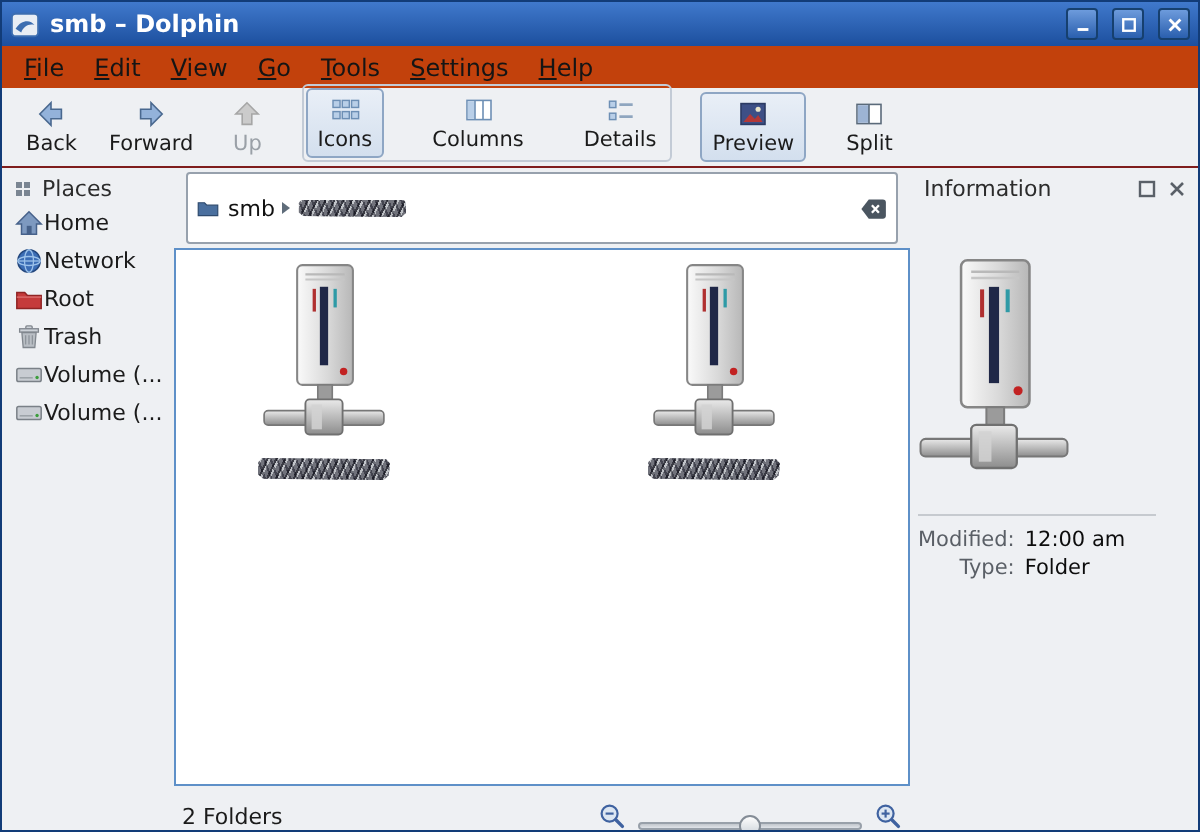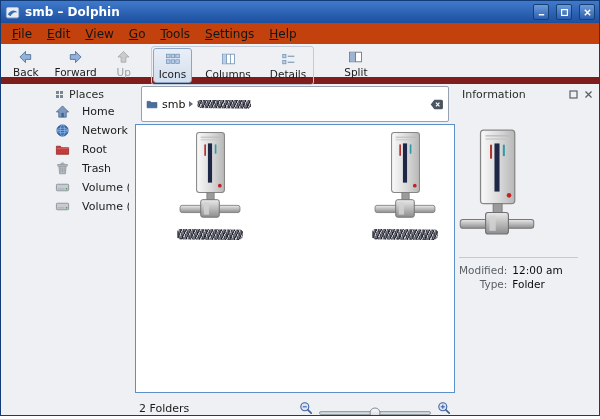--- a/index.html
+++ b/index.html
@@ -11,37 +11,37 @@
   .titlebar .title{color:#fff;font-size:12px;font-weight:bold;flex:1;white-space:nowrap;overflow:hidden;}
   .app-icon{width:15px;height:15px;flex:none;display:flex;}
   .win-btn{width:16px;height:16px;flex:none;border:1px solid #16406f;border-radius:2px;background:linear-gradient(#6d9bdc,#2a5fae);display:flex;align-items:center;justify-content:center;margin-left:2px;}
 
   
   .menubar{height:21px;flex:none;display:flex;align-items:center;padding:0 4px;gap:1px;background:#c2410c;}
   .menu-item{display:inline-block;padding:2px 7px;font-size:12px;color:#151515;}
   .menu-item::first-letter{text-decoration:underline;}
 
   
-  .toolbar{height:40px;flex:none;display:flex;align-items:flex-start;padding:2px 6px;gap:4px;border-bottom:7px solid #7f1d1d;}
+  .toolbar{height:40px;flex:none;display:flex;align-items:flex-end;padding:2px 6px;gap:4px;border-bottom:1px solid #7f1d1d;}
   .tb-btn{display:flex;flex-direction:column;align-items:center;justify-content:center;gap:1px;padding:2px 5px;min-width:34px;height:35px;border:1px solid transparent;border-radius:3px;font-size:10.5px;color:#1b1b1b;}
   .tb-btn svg{width:19px;height:19px;display:block;}
   .tb-btn.checked{border:1px solid #8ea6c4;background:linear-gradient(#e9eff7,#d3dfee);}
   .tb-btn.disabled{color:#9aa0a7;}
-  .btn-group{display:flex;gap:7px;border:1px solid #c3cbd6;border-radius:3px;padding:1px;margin-left:6px;}
+  .btn-group{display:flex;gap:18px;border:1px solid #c3cbd6;border-radius:3px;padding:1px;margin-left:6px;}
   .tb-gap{width:6px;flex:none;}
 
   
   .main{flex:1;display:flex;min-height:0;}
   .panel{display:flex;flex-direction:column;padding:2px 2px;}
   .panel-header{height:16px;flex:none;display:flex;align-items:center;gap:4px;padding:0 3px;font-size:11px;color:#2c2c2c;}
   .panel-header .spacer{flex:1;}
   .panel-btn{width:11px;height:11px;display:flex;align-items:center;justify-content:center;flex:none;}
 
-  .places{width:84px;flex:none;margin-left:48px;}
-  .place-item{display:flex;align-items:center;gap:12px;padding:2px 2px 2px 4px;font-size:11px;color:#1b1b1b;white-space:nowrap;overflow:hidden;}
+  .places{width:84px;flex:none;}
+  .place-item{display:flex;align-items:center;gap:0;padding:2px 2px 2px 4px;font-size:11px;color:#1b1b1b;white-space:nowrap;overflow:hidden;}
   .place-item svg{width:15px;height:15px;flex:none;}
   .place-label{overflow:hidden;text-overflow:clip;}
 
   .center{flex:1;display:flex;flex-direction:column;min-width:0;}
   .location-bar{height:20px;flex:none;margin:2px 8px;background:#fff;border:1px solid #97a1ad;border-radius:2px;display:flex;align-items:center;padding:17px 4px;gap:4px;font-size:11px;}
   .crumb{color:#111;}
   .crumb-sep{width:0;height:0;border-left:4px solid #5f6c7a;border-top:3.5px solid transparent;border-bottom:3.5px solid transparent;flex:none;}
   .loc-spacer{flex:1;}
   .view{flex:1;margin:0 2px;border:1px solid #5e90c8;background:#fff;position:relative;overflow:hidden;}
   .file-item{position:absolute;width:88px;display:flex;flex-direction:column;align-items:center;gap:3px;}
@@ -183,20 +183,28 @@
               <rect x="2.8" y="4.5" width="4" height="4"></rect>
               <rect x="2.8" y="12" width="4" height="4"></rect>
             </g>
           <rect x="9" y="5.8" width="8.3" height="1.7" fill="#8fa6bf"></rect>
             <rect x="9" y="13.3" width="8.3" height="1.7" fill="#8fa6bf"></rect>
         </svg>
         <span>Details</span>
       </div>
     </div>
     <span class="tb-gap"></span>
+    <div class="tb-btn checked">
+      <svg viewBox="0 0 20 20">
+        <rect x="2.5" y="3.5" width="15" height="13" fill="#3d4f86" stroke="#2b3a63"></rect>
+        <path d="M4 15 l4.2-5 3 3.2 2-2.6 2.8 4.4z" fill="#b23838"></path>
+        <circle cx="13.2" cy="7" r="1.6" fill="#e9e5ca"></circle>
+      </svg>
+      <span>Preview</span>
+    </div>
     <span class="tb-gap"></span>
     <div class="tb-btn">
       <svg viewBox="0 0 20 20">
         <rect x="2.5" y="4" width="15" height="12" fill="#ffffff" stroke="#5a6a7a"></rect>
         <rect x="3" y="4.5" width="7" height="11" fill="#9db4d4"></rect>
         <line x1="10" y1="4" x2="10" y2="16" stroke="#5a6a7a"></line>
       </svg>
       <span>Split</span>
     </div>
   </div>

